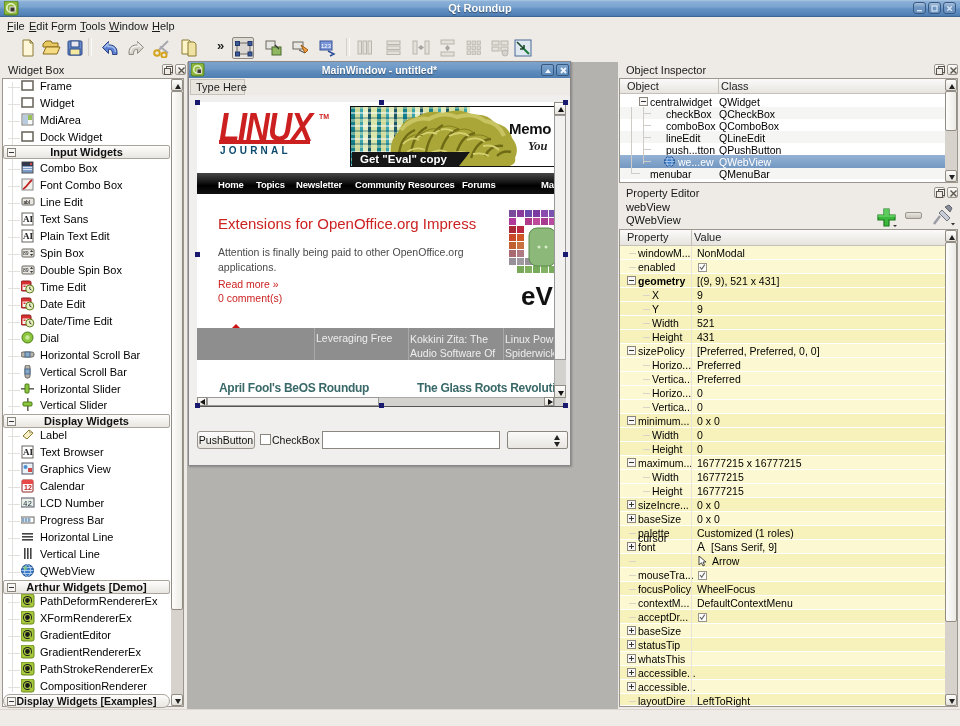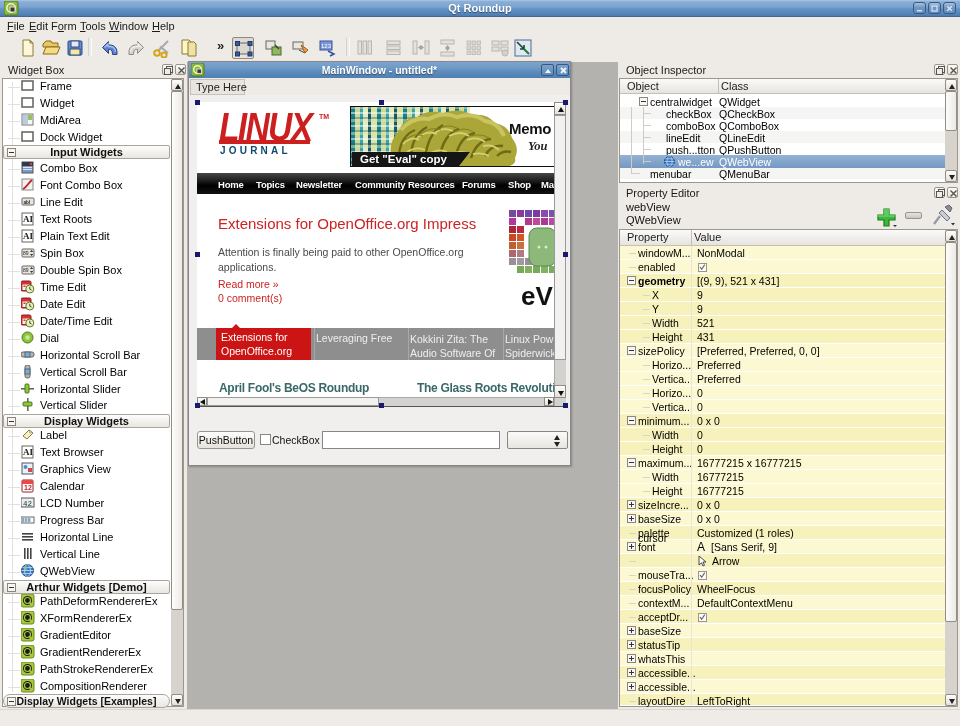--- a/index.html
+++ b/index.html
@@ -279,21 +279,21 @@
       <text x="2.4" y="8.6" font-size="4.6" font-weight="bold" fill="#222" font-family="Liberation Sans">abl</text>
     </svg>
     <span style="position:absolute;left:19px;top:1px;white-space:nowrap">Line Edit</span>
   </div>
 <div class="abs" style="left:8px;top:220px;width:12px;height:1px;background:#e2e0dc"></div>
 <div class="abs wbitem" style="left:21px;top:212px;width:150px">
     <svg width="14" height="14" style="position:absolute;left:0;top:0">
       <rect x="1" y="1" width="11" height="12" fill="#fff" stroke="#6a665e"></rect>
       <text x="2" y="10" font-size="9" font-weight="bold" fill="#222" font-family="Liberation Serif">AI</text>
     </svg>
-    <span style="position:absolute;left:19px;top:1px;white-space:nowrap">Text Roots</span>
+    <span style="position:absolute;left:19px;top:1px;white-space:nowrap">Text Sans</span>
   </div>
 <div class="abs" style="left:8px;top:237px;width:12px;height:1px;background:#e2e0dc"></div>
 <div class="abs wbitem" style="left:21px;top:229px;width:150px">
     <svg width="14" height="14" style="position:absolute;left:0;top:0">
       <rect x="1" y="1" width="11" height="12" fill="#fff" stroke="#6a665e"></rect>
       <text x="2" y="10" font-size="9" font-weight="bold" fill="#222" font-family="Liberation Serif">AI</text>
     </svg>
     <span style="position:absolute;left:19px;top:1px;white-space:nowrap">Plain Text Edit</span>
   </div>
 <div class="abs" style="left:8px;top:254px;width:12px;height:1px;background:#e2e0dc"></div>
@@ -573,21 +573,21 @@
 <div style="position:absolute;left:9px;top:45px;width:105px;height:14px;color:#fff;font-size:11.5px;font-weight:bold;line-height:14px">Get "Eval" copy</div>
 <div style="position:absolute;left:158px;top:13px;font-size:15px;font-weight:bold;color:#111;letter-spacing:-0.3px">Memo</div>
 <div style="position:absolute;left:177px;top:32px;font-size:12.5px;font-style:italic;font-weight:bold;color:#222;font-family:'Liberation Serif',serif">You</div>
 </div>
 <div class="abs" style="left:197px;top:173px;width:368px;height:21px;background:linear-gradient(#464646,#1a1a1a 40%,#000 60%,#111);color:#fff;font-size:9.5px;font-weight:bold;letter-spacing:-0.2px">
 <span style="position:absolute;left:21px;top:6px">Home</span>
 <span style="position:absolute;left:59px;top:6px">Topics</span>
 <span style="position:absolute;left:99px;top:6px">Newsletter</span>
 <span style="position:absolute;left:158px;top:6px">Community Resources</span>
 <span style="position:absolute;left:265px;top:6px">Forums</span>
-<span style="position:absolute;left:311px;top:6px">Shop</span>
+<span style="position:absolute;left:311px;top:20px">Shop</span>
 <span style="position:absolute;left:344px;top:6px">Ma</span>
 </div>
 <div class="abs" style="left:218px;top:215px;font-size:15px;color:#cc2222;white-space:nowrap">Extensions for OpenOffice.org Impress</div>
 <div class="abs" style="left:218px;top:245px;font-size:10.5px;color:#4a4a4a;width:255px;line-height:15px">Attention is finally being paid to other OpenOffice.org applications.</div>
 <div class="abs" style="left:218px;top:278px;font-size:10.5px;color:#cc2222">Read more »</div>
 <div class="abs" style="left:218px;top:292px;font-size:10.5px;color:#cc2222">0 comment(s)</div>
 <svg class="abs" style="left:509px;top:210px" width="47" height="70" viewBox="0 0 47 70">
 <g>
 <rect x="0" y="0" width="7" height="7" fill="#7a4a9a"></rect>
       <rect x="8" y="0" width="7" height="7" fill="#8a3a9a"></rect>
@@ -616,21 +616,20 @@
       <rect x="24" y="56" width="7" height="7" fill="#78aa5c"></rect>
       <rect x="32" y="56" width="7" height="7" fill="#82b264"></rect>
       <rect x="40" y="56" width="7" height="7" fill="#7aac5e"></rect>
 <rect x="20" y="18" width="27" height="38" rx="8" fill="#8cb87a" stroke="#5a8a4a"></rect>
 <circle cx="30" cy="37" r="1.5" fill="#d8ecc8"></circle>
       <circle cx="37" cy="37" r="1.5" fill="#d8ecc8"></circle>
 </g>
   </svg>
 <div class="abs" style="left:521px;top:281px;font-size:26px;font-weight:bold;color:#111">eV</div>
 <div class="abs" style="left:197px;top:328px;width:357px;height:32px;background:#8e8e8e">
-<div style="position:absolute;left:19px;top:0;width:95px;height:32px;background:#cc1414;color:#fff;font-size:10.5px;line-height:14px;padding:2px 0 0 5px;box-sizing:border-box">Extensions for<br>OpenOffice.org</div>
 <div style="position:absolute;left:35px;top:-4px;width:0;height:0;border-left:4.5px solid transparent;border-right:4.5px solid transparent;border-bottom:4.5px solid #cc1414"></div>
 <div style="position:absolute;left:119px;top:4px;color:#eee;font-size:10.5px;white-space:nowrap">Leveraging Free</div>
 <div style="position:absolute;left:213px;top:4px;color:#eee;font-size:10.5px;line-height:14px;white-space:nowrap">Kokkini Zita: The<br>Audio Software Of</div>
 <div style="position:absolute;left:308px;top:4px;color:#eee;font-size:10.5px;line-height:14px;white-space:nowrap">Linux Powers<br>Spiderwick</div>
 <div style="position:absolute;left:117px;top:0;width:1px;height:32px;background:#a8a8a8"></div>
 <div style="position:absolute;left:211px;top:0;width:1px;height:32px;background:#a8a8a8"></div>
 <div style="position:absolute;left:306px;top:0;width:1px;height:32px;background:#a8a8a8"></div>
 </div>
 <div class="abs" style="left:219px;top:381px;font-size:12px;letter-spacing:-0.3px;font-weight:bold;color:#396868;white-space:nowrap">April Fool's BeOS Roundup</div>
 <div class="abs" style="left:417px;top:381px;font-size:12px;letter-spacing:-0.3px;font-weight:bold;color:#396868;white-space:nowrap">The Glass Roots Revoluti</div>

